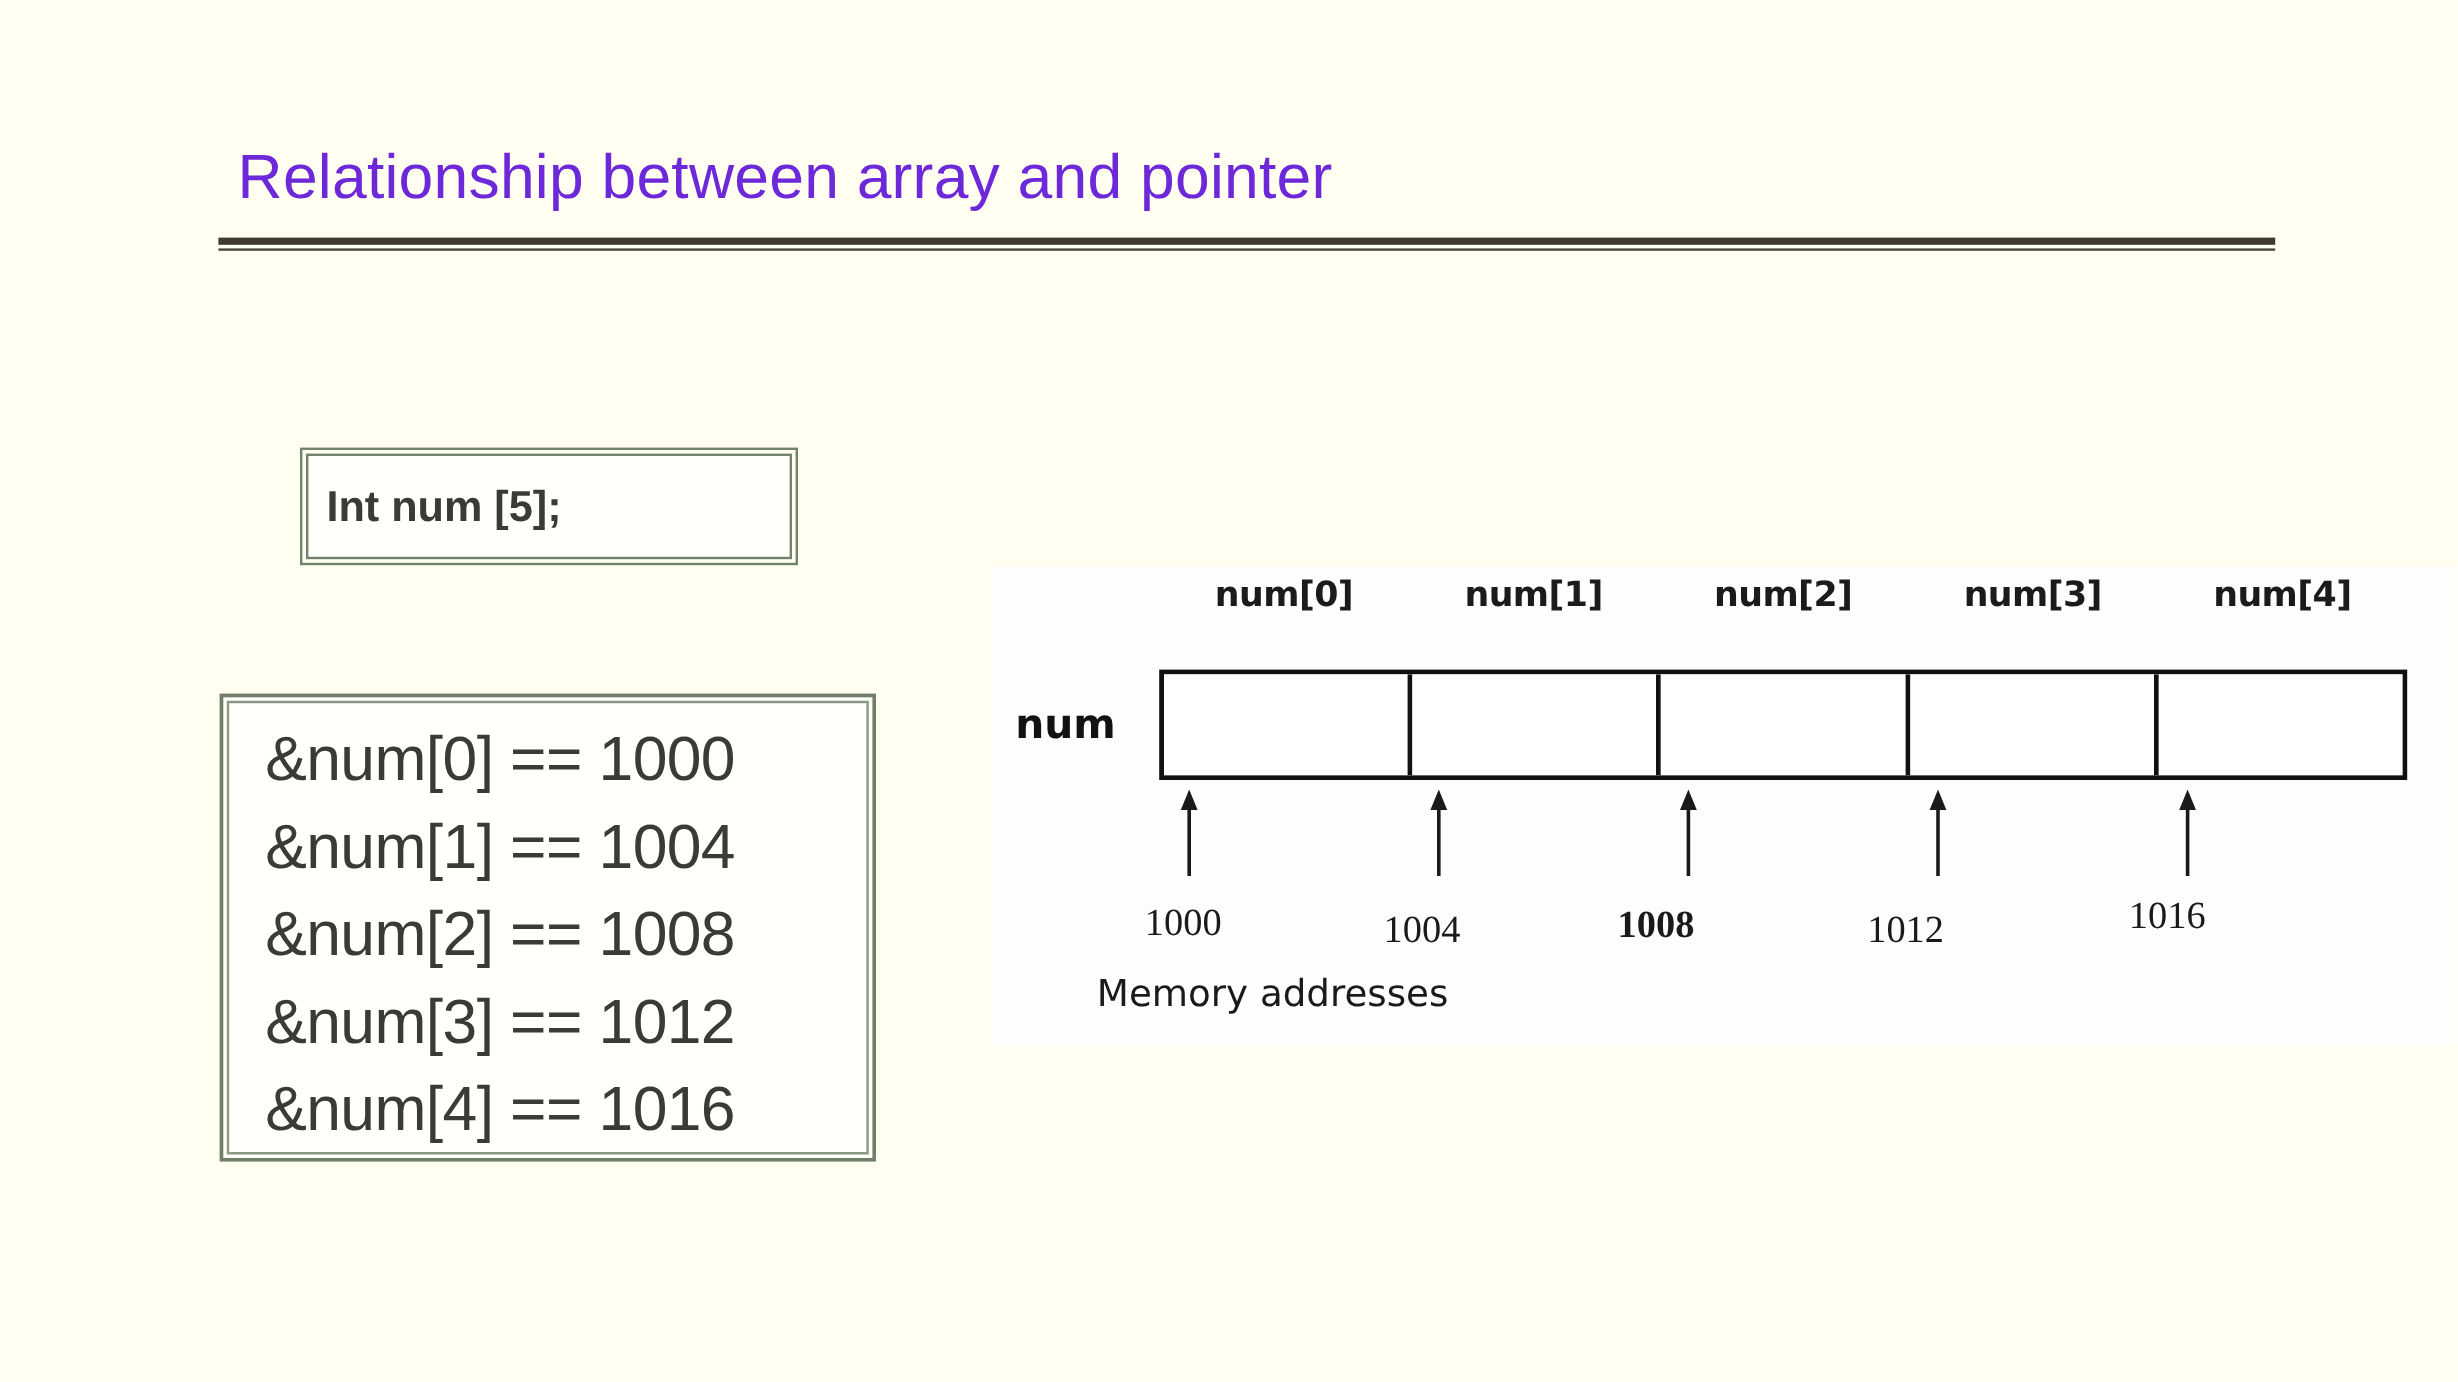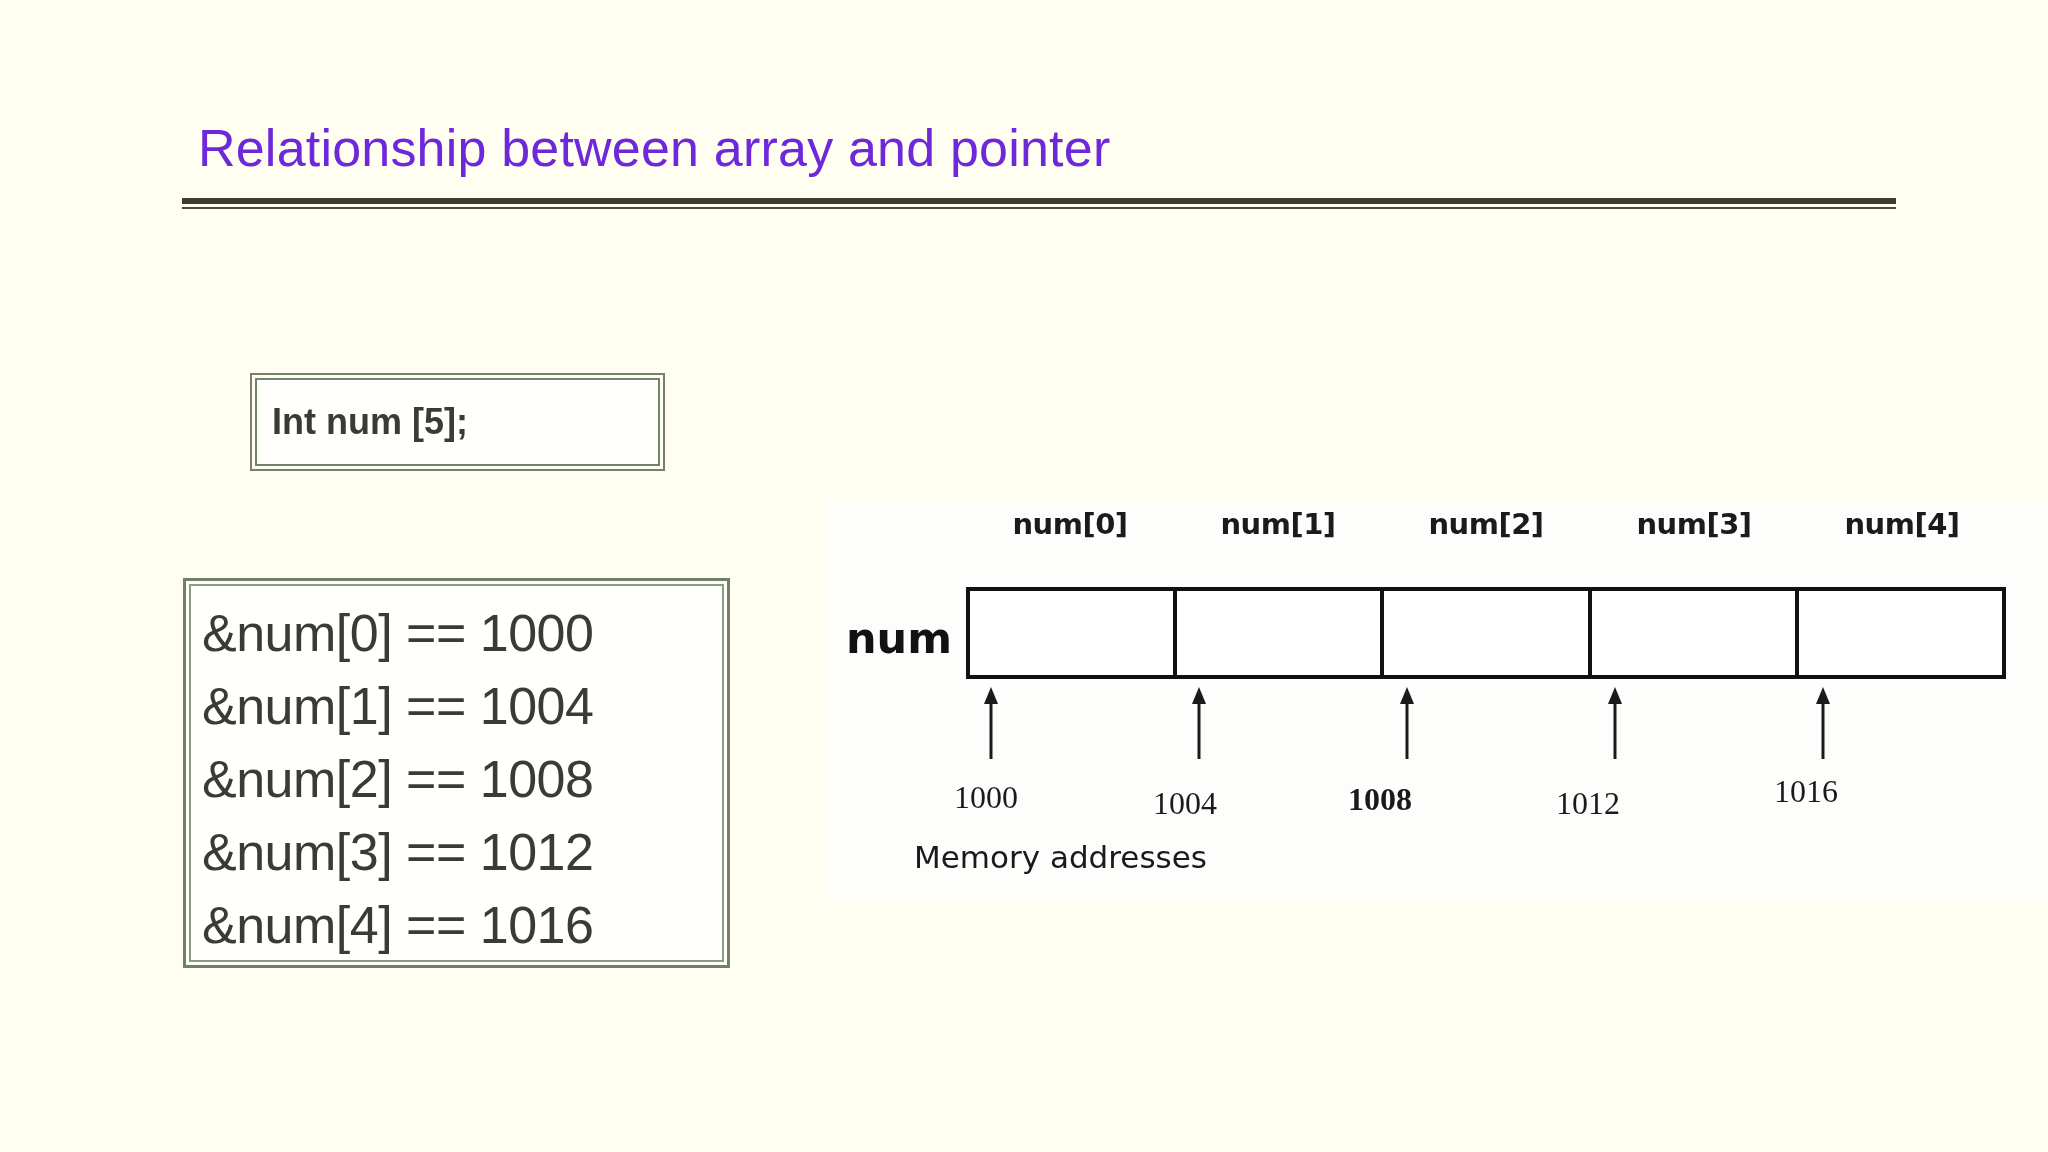--- a/index.html
+++ b/index.html
@@ -77,39 +77,38 @@
   #addr-box {
     position: absolute;
     left: 183px;
     top: 578px;
     width: 547px;
     height: 390px;
     background: #fffffb;
     border: 3px solid #6f8067;
     box-shadow: inset 0 0 0 3px #fffffb, inset 0 0 0 5px #8b9a84;
     box-sizing: border-box;
-    padding: 16px 0 0 16px;
+    padding: 16px 0 0 35px;
   }
   .addr-line {
     font-size: 52px;
     color: #3c3a35;
     line-height: 73px;
     white-space: nowrap;
     letter-spacing: -0.5px;
   }
 
   
   #diagram-panel {
     position: absolute;
     left: 826px;
     top: 472px;
     width: 1222px;
     height: 400px;
     background: #fdfdfb;
-    margin-top: 29px;
   }
 
   #diagram-inner {
     position: absolute;
     left: 0;
     top: 0;
     width: 100%;
     height: 100%;
   }
 
@@ -123,21 +122,21 @@
     text-align: center;
     font-family: "DejaVu Sans", sans-serif;
     letter-spacing: -0.5px;
   }
 
   
   #num-label {
     position: absolute;
     left: 20px;
     top: 112px;
-    font-size: 43px;
+    font-size: 34px;
     font-weight: bold;
     color: #121212;
     font-family: "DejaVu Sans", sans-serif;
   }
 
   
   #array-row {
     position: absolute;
     left: 140px;
     top: 86px;

